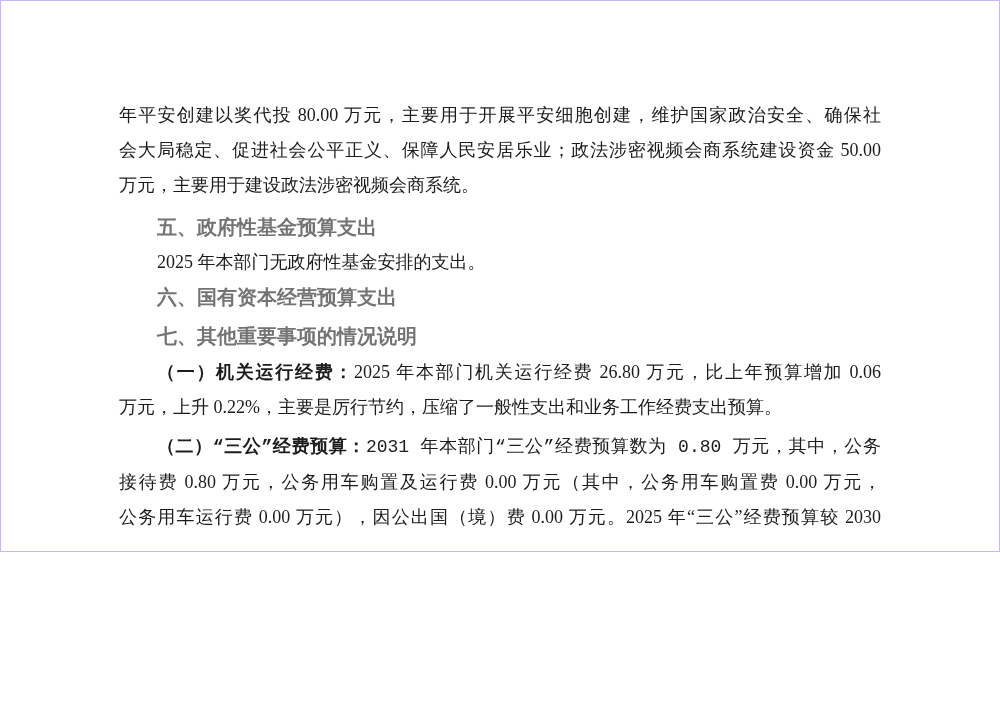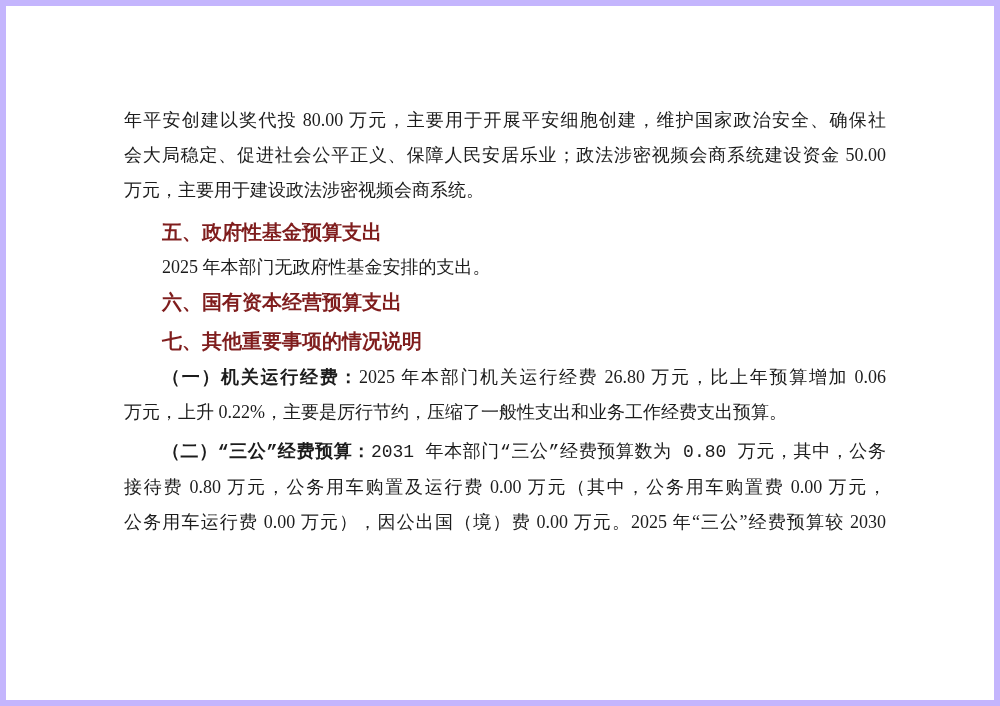--- a/index.html
+++ b/index.html
@@ -1,22 +1,22 @@
 <!DOCTYPE html>
 <html><head>
 <meta charset="utf-8">
 <style>
   * { box-sizing: border-box; }
   html, body { margin: 0; padding: 0; background: #ffffff; }
   .page {
     position: relative;
     width: 1000px;
-    height: 706px;
+    height: 552px;
     background: #ffffff;
-    border: 6px solid #c4b5fd;
+    border: 1px solid #c4b5fd;
     overflow: hidden;
   }
   .text-col {
     position: absolute;
     left: 118px;
     top: 97px;
     width: 762px;
     color: #1c1c1c;
   }
   .line {
@@ -30,21 +30,21 @@
     white-space: normal;
     text-align: justify;
     text-align-last: justify;
     overflow: hidden;
   }
   .indent { padding-left: 38px; }
   .heading {
     font-family: "Liberation Sans", "DejaVu Sans", sans-serif;
     font-weight: bold;
     font-size: 20px;
-    color: #7f1d1d;
+    color: #737373;
   }
   .b { font-weight: bold; }
   .mt7 { margin-top: 7px; }
   .mt4 { margin-top: 0; }
   .mt5 { margin-top: 5px; font-family: Liberation Mono, monospace; }
 </style>
 </head>
 <body>
 
 <div class="page">

